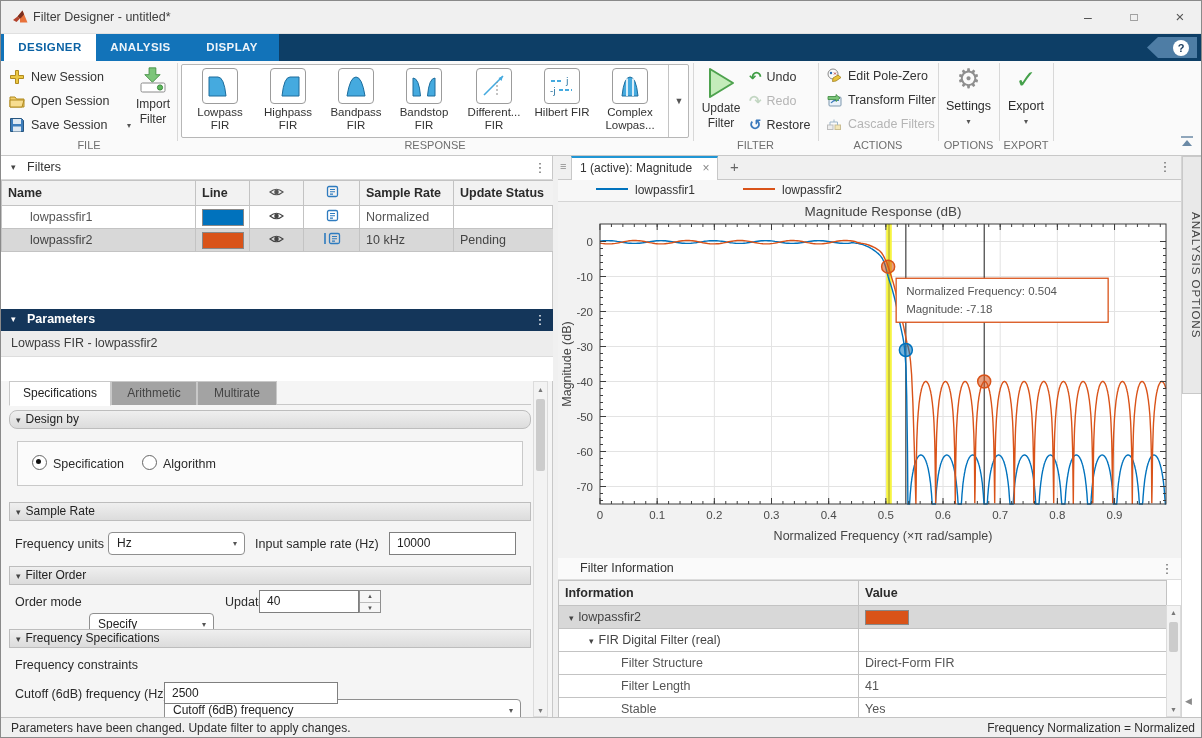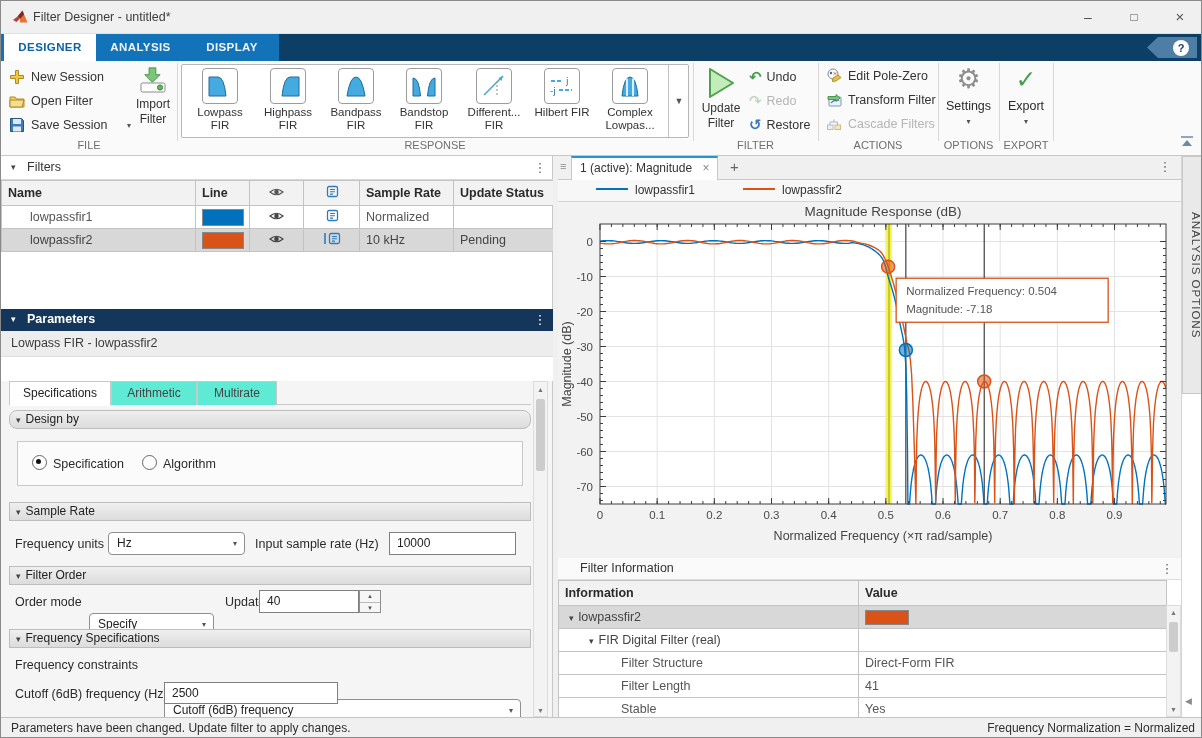--- a/index.html
+++ b/index.html
@@ -37,21 +37,21 @@
   table.grid{border-collapse:collapse;table-layout:fixed;width:100%;font-size:12.5px;}
   table.grid td,table.grid th{border:1px solid #c3c3c3;padding:0 6px;height:22px;overflow:hidden;white-space:nowrap;text-align:left;font-weight:normal;}
   table.grid th{background:#f2f2f2;font-weight:bold;height:24px;}
   .sw{display:inline-block;width:40px;height:15px;border:1px solid #888;vertical-align:middle;}
   .sw-blue{background:#0072BD;} .sw-orange{background:#D95319;}
   .row-sel{background:#d8d8d8;}
   
   .param-hdr{background:#14365a;color:#fff;}
   .secbar{background:linear-gradient(#efefef,#dcdcdc);border:1px solid #bdbdbd;font-size:12px;color:#222;line-height:17px;padding-left:6px;}
   .tri{font-size:9px;color:#444;margin-right:5px;}
-  .ptab{height:24px;line-height:23px;text-align:center;font-size:12px;color:#444;background:#5eead4;border:1px solid #c8c8c8;border-bottom:none;}
+  .ptab{height:24px;line-height:23px;text-align:center;font-size:12px;color:#444;background:#a3a3a3;border:1px solid #c8c8c8;border-bottom:none;}
   .ptab.active{background:#fff;font-weight:normal;color:#222;}
   .dd{background:#fff;border:1px solid #8f8f8f;border-radius:4px;font-size:12px;color:#222;padding:0 20px 0 8px;position:relative;line-height:21px;}
   .dd .caret{position:absolute;right:7px;top:0;font-size:8px;color:#555;line-height:21px;}
   .tinput{background:#fff;border:1px solid #7f7f7f;font-size:12px;color:#222;padding:0 7px;line-height:21px;}
   .radio{display:inline-block;width:13px;height:13px;border:1px solid #666;border-radius:50%;background:#fff;vertical-align:-2px;margin-right:6px;position:relative;}
   .radio.sel::after{content:"";position:absolute;left:3px;top:3px;width:5px;height:5px;border-radius:50%;background:#111;}
   .sbtrack{background:#f3f3f3;border:1px solid #dcdcdc;}
   .sbarrow{color:#787878;font-size:7px;text-align:center;}
   .sbthumb{background:#ccc;border-radius:2px;}
   .spinner{border:1px solid #8f8f8f;background:#f6f6f6;}
@@ -100,21 +100,21 @@
             <path d="M6.5,1.5 h3 v5 h5 v3 h-5 v5 h-3 v-5 h-5 v-3 h5 z" fill="#ecc843" stroke="#b08a1f" stroke-width="1"></path>
           </svg>
       </span><span class="lbl">New Session</span>
     </div>
     <div class="abs ritem" style="left:8px;top:32px;">
       <span class="icon16">
         <svg width="16" height="16">
             <path d="M1,4 h5 l1.5,2 H15 v8 H1 z" fill="#f3cf6a" stroke="#b08a1f"></path>
             <path d="M1,7 h14 l-2,7 H1 z" fill="#f7dd90" stroke="#b08a1f"></path>
           </svg>
-      </span><span class="lbl">Open Filter</span>
+      </span><span class="lbl">Open Session</span>
     </div>
     <div class="abs ritem" style="left:8px;top:56px;text-align:center;">
       <span class="icon16">
         <svg width="16" height="16">
             <path d="M1.5,1.5 h11 l2,2 v11 h-13 z" fill="#3d7dbb" stroke="#28567f"></path>
             <rect x="4" y="2" width="8" height="5" fill="#dfe9f2"></rect>
             <rect x="4" y="9.5" width="8" height="5" fill="#dfe9f2"></rect>
           </svg>
       </span><span class="lbl">Save Session</span>
       <span class="ddarrow" style="margin-left:16px;">▾</span>

